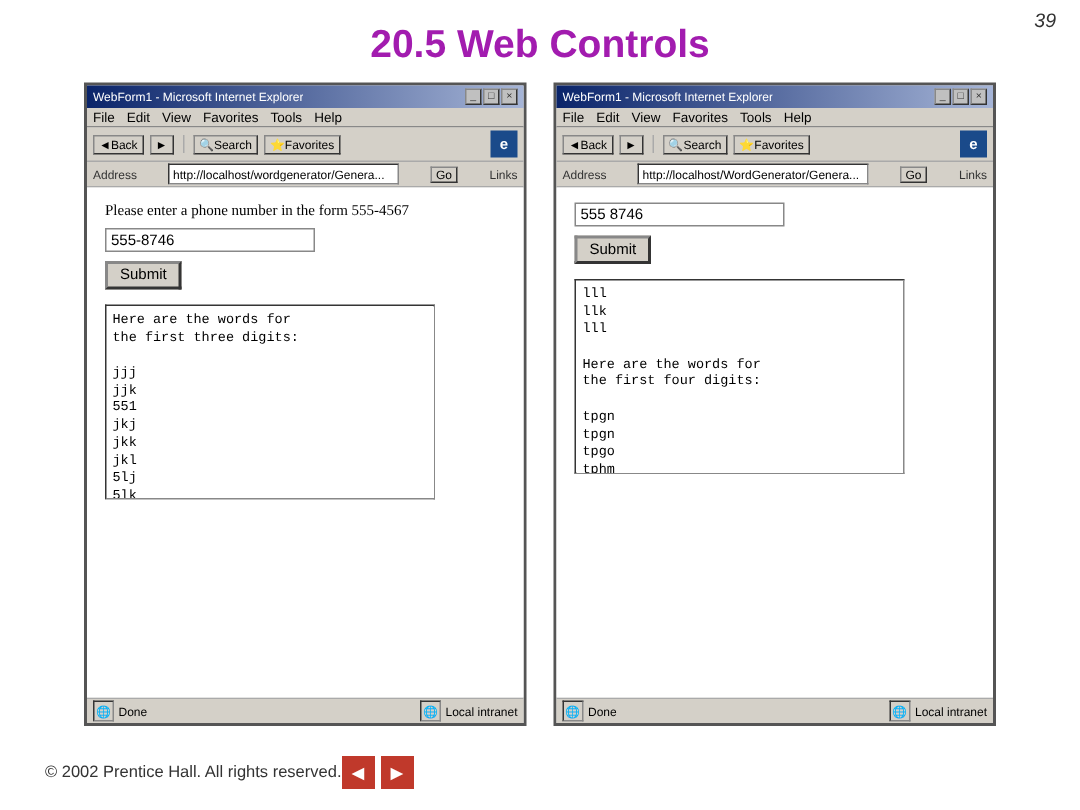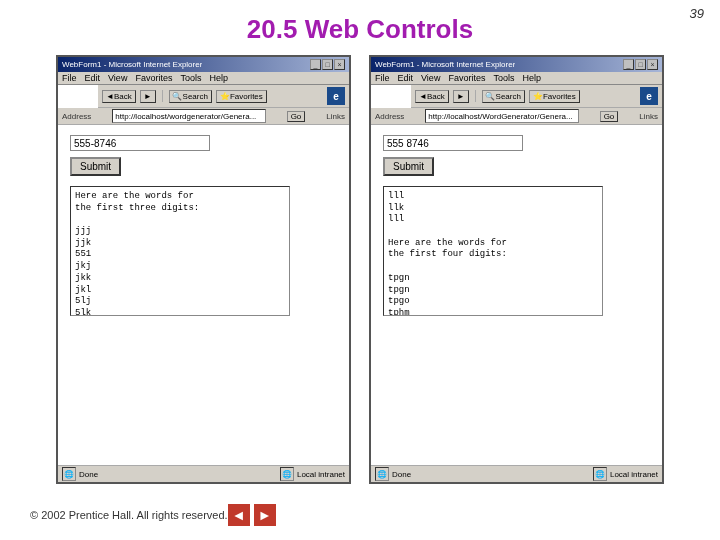--- a/index.html
+++ b/index.html
@@ -95,21 +95,20 @@
     }
 
     .ie-toolbar {
       background: #d4d0c8;
       border-bottom: 1px solid #aaa;
       padding: 2px 4px;
       font-size: 8px;
       display: flex;
       align-items: center;
       gap: 4px;
-      margin-left: 40px;
     }
 
     .ie-toolbar-btn {
       background: #d4d0c8;
       border: 1px outset #888;
       font-size: 8px;
       padding: 1px 3px;
       cursor: pointer;
       white-space: nowrap;
     }
@@ -309,20 +308,21 @@
     </div>
 
     <div class="ie-address-bar">
       <span class="ie-address-label">Address</span>
       <input class="ie-address-input" value="http://localhost/wordgenerator/Genera..." style="">
       <button class="ie-address-go">Go</button>
       <span style="font-size:8px;color:#333;">Links</span>
     </div>
 
     <div class="ie-content">
+      <p class="ie-prompt">Please enter a phone number in the form 555-4567</p>
       <input class="ie-input-field" value="555-8746" style="">
       <button class="ie-submit-btn">Submit</button>
       <div class="ie-textarea-section">
         <textarea class="ie-textarea" style="">Here are the words for
 the first three digits:
 
 jjj
 jjk
 551
 jkj

